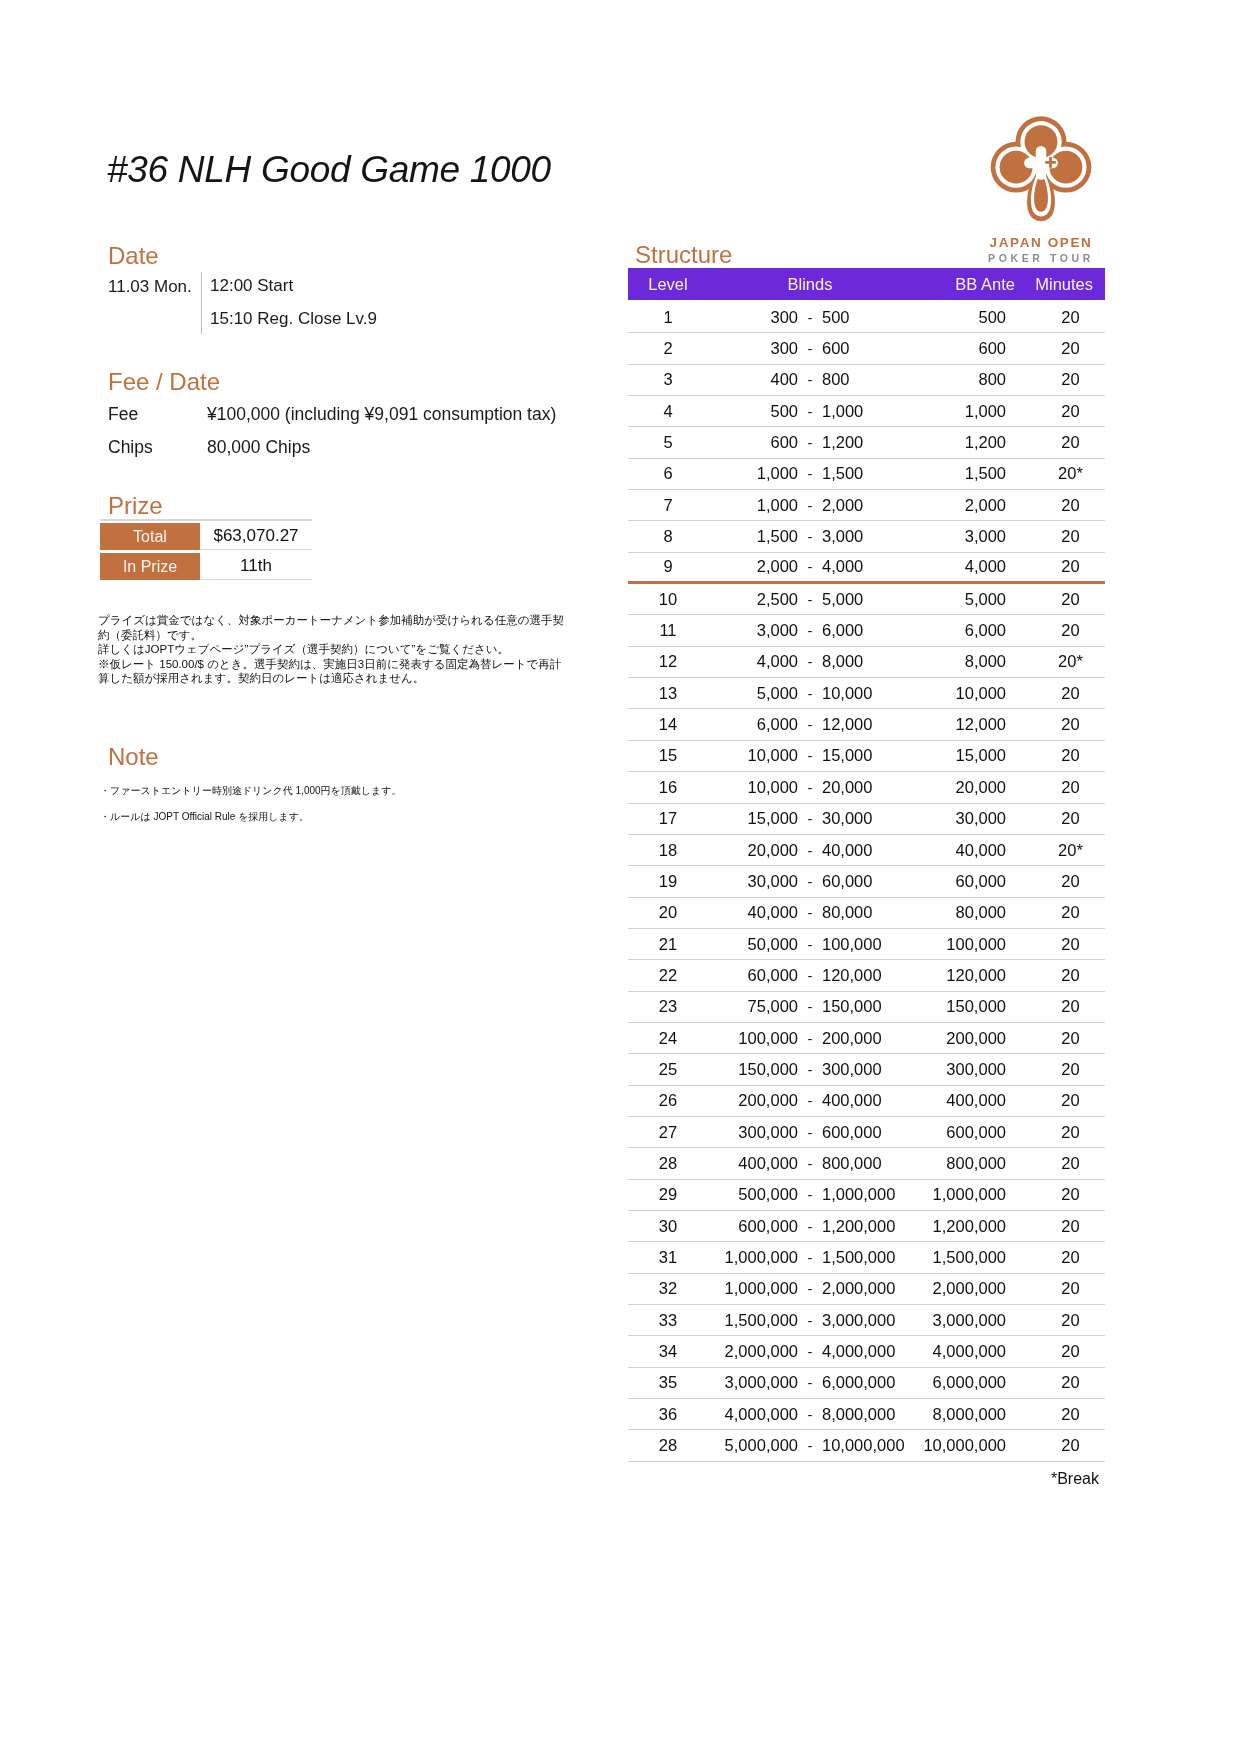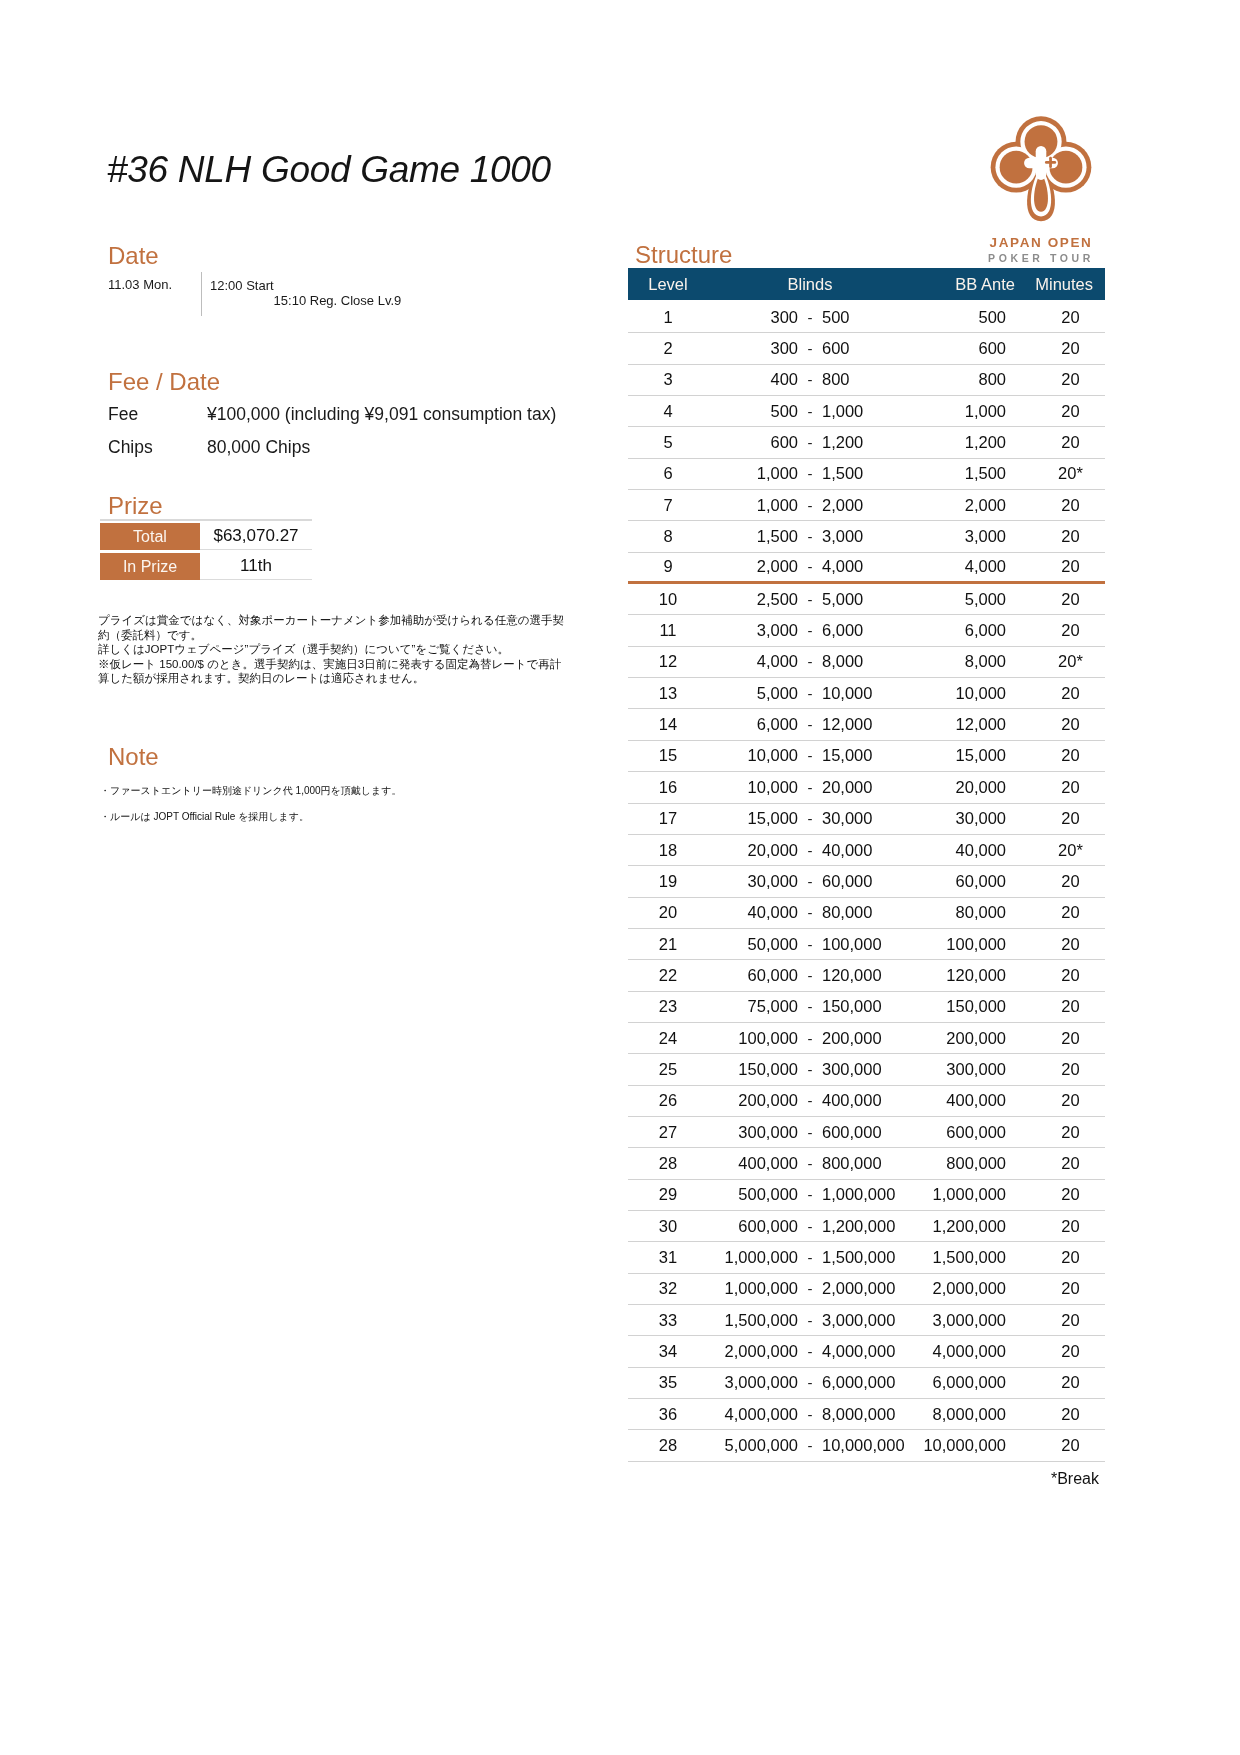--- a/index.html
+++ b/index.html
@@ -15,23 +15,23 @@
   .logo-l1{font-size:13.5px;font-weight:bold;letter-spacing:1.6px;color:#C1713F;margin-top:3px;white-space:nowrap;}
   .logo-l2{font-size:10.5px;font-weight:bold;letter-spacing:3.6px;color:#8C8C8C;margin-top:2px;white-space:nowrap;}
   
   .h{position:absolute;font-size:24px;color:#C1713F;white-space:nowrap;}
   .h-date{left:108px;top:242px;}
   .h-fee{left:108px;top:368px;}
   .h-prize{left:108px;top:492px;}
   .h-note{left:108px;top:743px;}
   .h-structure{left:635px;top:241px;}
   
-  .date-table{position:absolute;left:108px;top:272px;display:flex;font-size:13px;}
+  .date-table{position:absolute;left:108px;top:272px;display:flex;font-size:17px;}
   .date-day{width:93px;padding-top:5px;}
-  .date-times{border-left:1.5px solid #BDBDBD;padding:5px 0 6px 8px;display:flex;flex-direction:row;}
+  .date-times{border-left:1.5px solid #BDBDBD;padding:5px 0 6px 8px;display:flex;flex-direction:column;}
   .date-times .t1{line-height:18px;}
   .date-times .t2{line-height:18px;margin-top:15px;white-space:nowrap;}
   
   .fee-rows{position:absolute;left:108px;top:405px;font-size:17.5px;}
   .fee-row{display:flex;line-height:19px;}
   .fee-row + .fee-row{margin-top:14px;}
   .fee-label{width:99px;}
   .fee-value{white-space:nowrap;}
   
   .prize-table{position:absolute;left:100px;top:519px;width:212px;border-top:2px solid #D9D9D9;}
@@ -39,21 +39,21 @@
   .prize-row:first-of-type{margin-top:2px;}
   .prize-label{width:100px;background:#C1713F;color:#FCF6F0;font-size:16px;display:flex;align-items:center;justify-content:center;}
   .prize-value{width:112px;font-size:17px;display:flex;align-items:center;justify-content:center;border-bottom:1.5px solid #DBDBDB;color:#111;}
   
   .disclaimer{position:absolute;left:98px;top:613px;width:474px;font-size:11.5px;line-height:14.5px;color:#111;}
   .disclaimer p{margin:0;}
   
   .note-items{position:absolute;left:100px;top:778px;font-size:10px;line-height:26px;color:#111;}
   
   .s-head{
-    position:absolute;left:628px;top:268px;width:477px;height:32px;background:#0c4a6e;
+    position:absolute;left:628px;top:268px;width:477px;height:32px;background:#6d28d9;
     display:grid;grid-template-columns:80px 204px 108px 85px;align-items:center;
     color:#FAF3EC;font-size:16.5px;
   }
   .s-head .hc1{text-align:center;}
   .s-head .hc2{text-align:center;}
   .s-head .hc3{text-align:right;padding-right:5px;box-sizing:border-box;}
   .s-head .hc4{text-align:right;padding-right:12px;box-sizing:border-box;}
   .s-rows{position:absolute;left:628px;top:302px;width:477px;}
   .s-row{
     display:grid;grid-template-columns:80px 204px 108px 85px;align-items:center;

